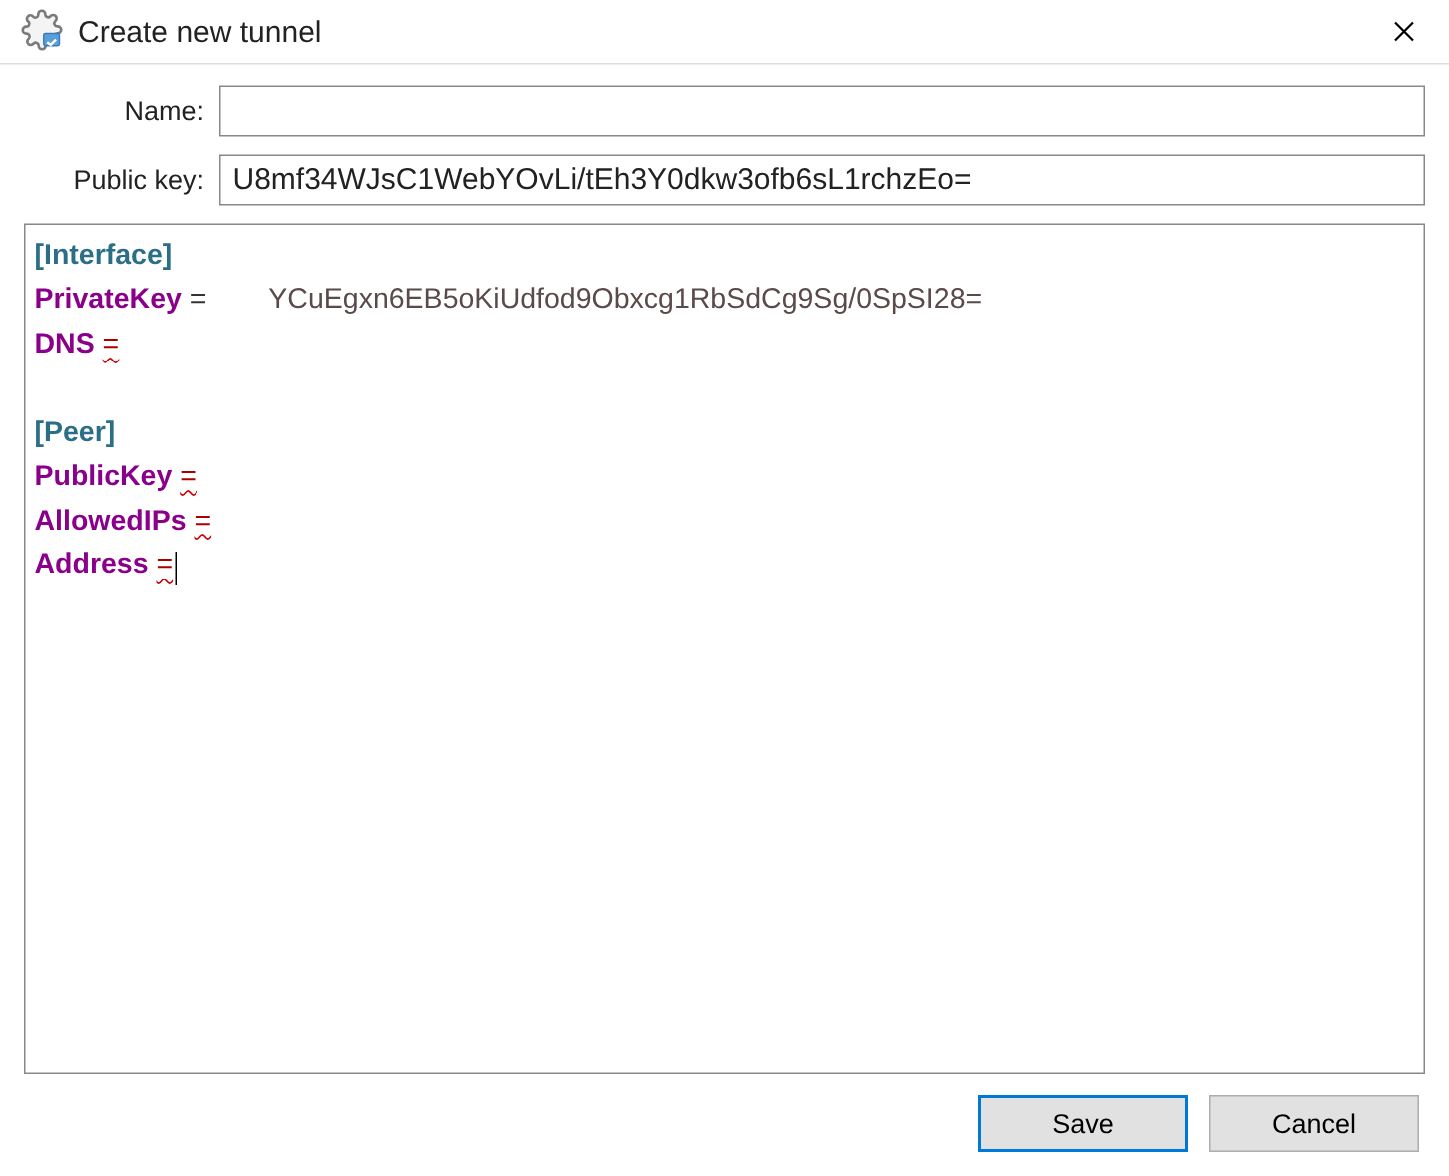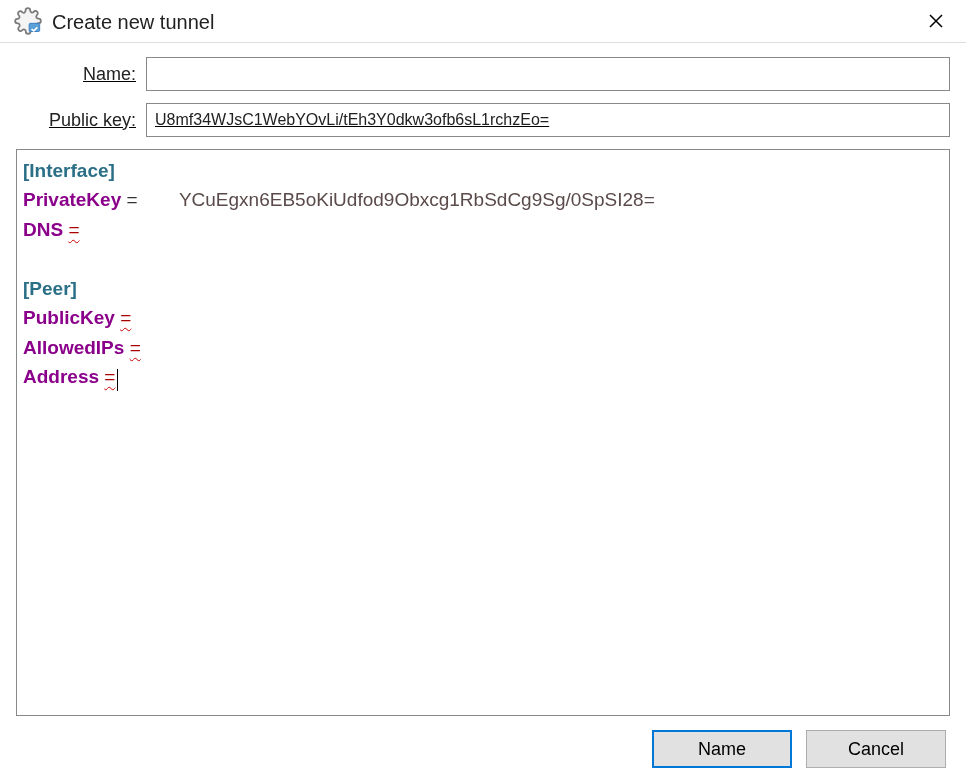--- a/index.html
+++ b/index.html
@@ -24,29 +24,29 @@
   .close-btn {
     width: 40px; height: 32px; display:flex; align-items:center; justify-content:center;
     font-size: 22px; font-weight: 300;
     background: transparent; border: none; cursor: pointer; color:#000;
   }
   .gear-icon svg { width: 28px; height: 28px; }
 
   
   .body { flex:1; display:flex; flex-direction:column; padding: 14px 16px 12px 16px; }
 
-  .form-row { display:flex; align-items:center; margin-bottom: 12px; text-decoration: underline; }
+  .form-row { display:flex; align-items:center; margin-bottom: 12px; }
   .form-label { width: 130px; text-align:right; padding-right: 10px; font-size:18px; color:#222; }
   .text-input {
     flex:1; height: 34px; border:1px solid #888; background:#fff;
     padding: 4px 8px; font-size: 18px; font-family: inherit; color:#222;
   }
   .readonly-input {
     flex:1; height: 34px; border:1px solid #888; background:#fff;
-    padding: 4px 8px; font-size: 16px; color:#222;
+    padding: 4px 8px; font-size: 20px; color:#222;
     display:flex; align-items:center; overflow:hidden; white-space:nowrap;
   }
 
   .config-editor {
     flex:1; width:100%; border:1px solid #888; background:#fff;
     padding: 6px 6px;
     font-family: Verdana, "Segoe UI", sans-serif;
     font-size: 19px; line-height: 1.55;
     overflow:auto;
   }
@@ -126,18 +126,18 @@
       </div>
       <div>
         <span class="key">AllowedIPs</span><span> </span><span class="err">=</span>
       </div>
       <div>
         <span class="key">Address</span><span> </span><span class="err">=</span><span class="caret"></span>
       </div>
     </div>
 
     <div class="button-row">
-      <button class="btn btn-default">Name</button>
+      <button class="btn btn-default">Save</button>
       <button class="btn">Cancel</button>
     </div>
 
   </div>
 </div>
 
 </body></html>

